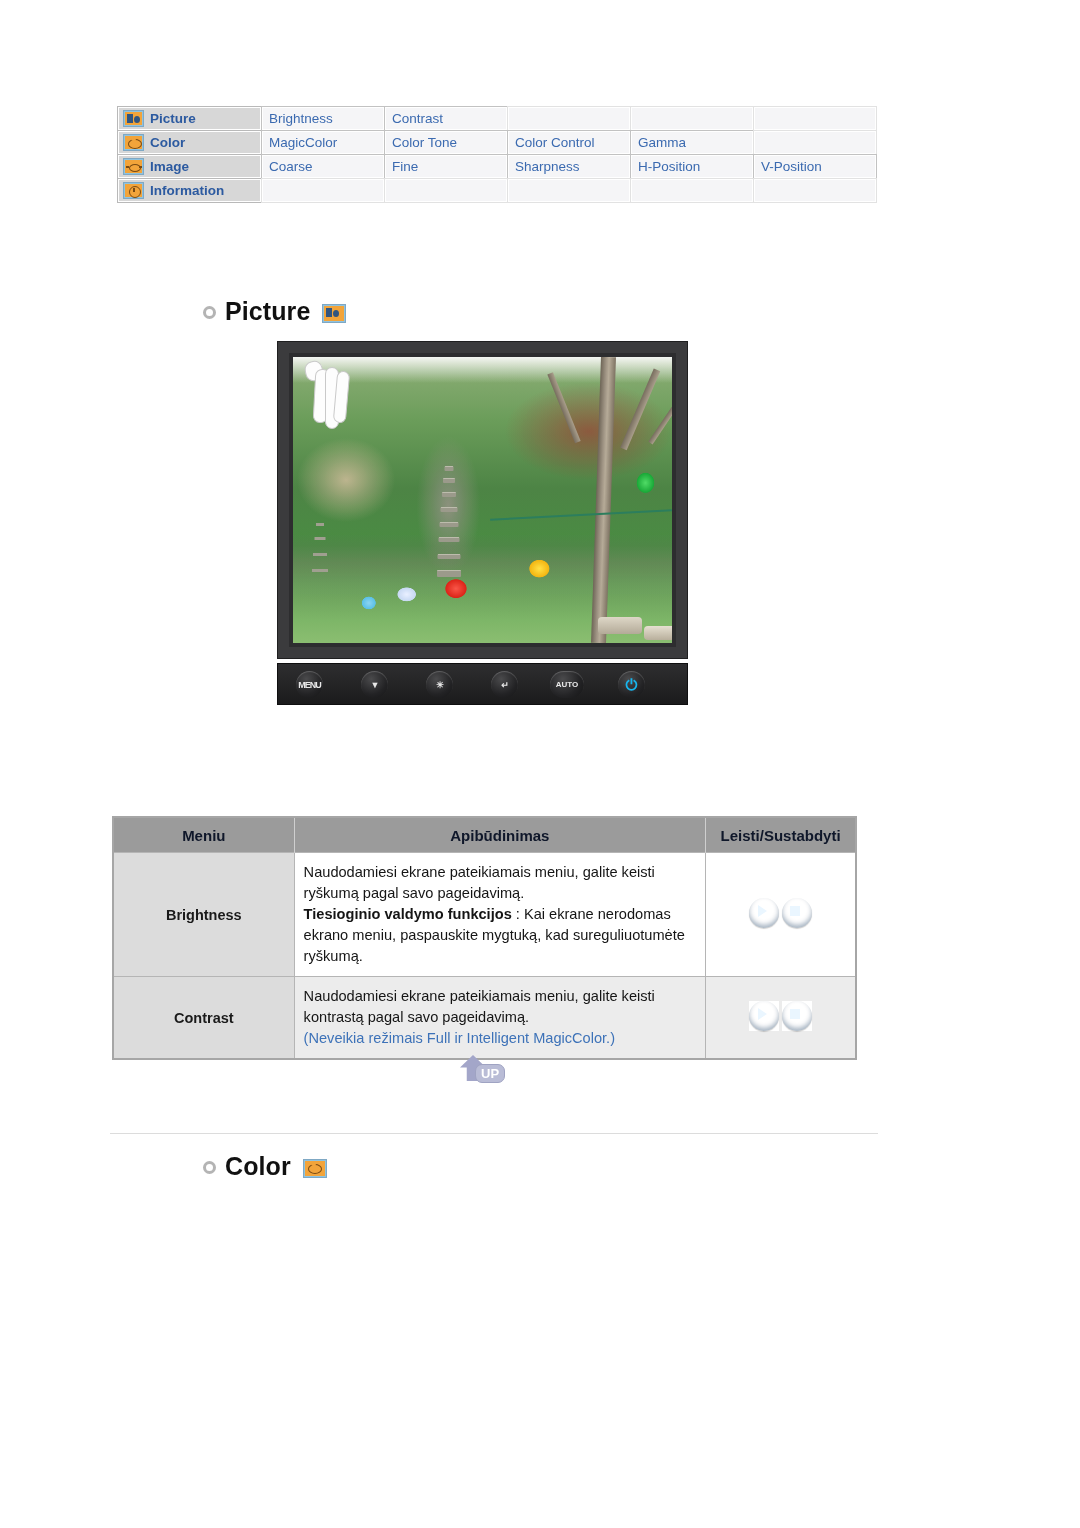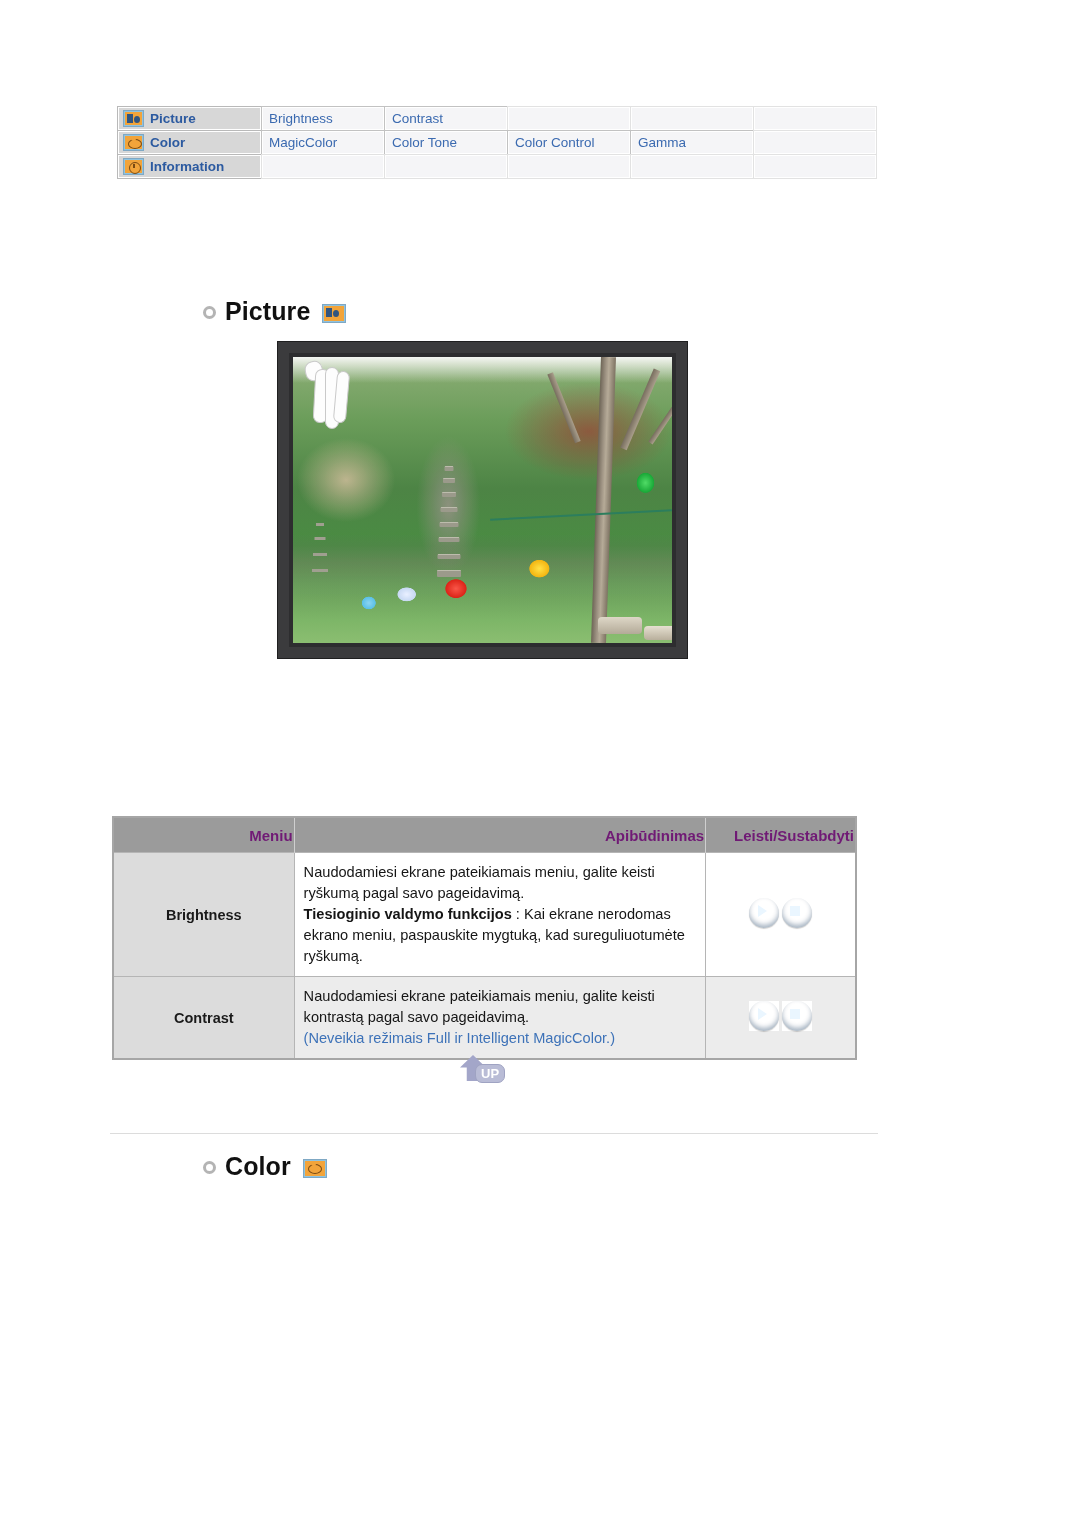--- a/index.html
+++ b/index.html
@@ -212,26 +212,26 @@
   #desc-table{
     position:absolute; left:112px; top:816px;
     width:745px;
     border-collapse:collapse;
     background:#ffffff;
     border:2px solid #a6a6a6;
     font-size:14.5px;
   }
   #desc-table th{
     background:#9b9b9b;
-    color:#701a75;
+    color:#0f172a;
     font-size:15px;
     font-weight:bold;
     height:32px;
     border-right:1px solid #cfcfcf;
-    text-align:right;
+    text-align:center;
   }
   #desc-table th:last-child{border-right:none;margin-top:36px;}
   #desc-table td{
     border-top:1px solid #b5b5b5;
     border-right:1px solid #b5b5b5;
     vertical-align:middle;
   }
   #desc-table td:last-child{border-right:none;}
   td.menu-cell{
     width:182px;
@@ -335,20 +335,37 @@
               <i class="b"></i>
             </span>
           <span>Color</span>
         </span>
       </td>
       <td class="item">MagicColor</td>
       <td class="item">Color Tone</td>
       <td class="item">Color Control</td>
       <td class="item">Gamma</td>
       <td class="blank"></td>
+    </tr>
+    <tr>
+      <td class="cat">
+        <span class="catwrap">
+          <span class="osd-ico ico-image">
+              <i class="a"></i>
+              <i class="b"></i>
+              <i class="c"></i>
+            </span>
+          <span>Image</span>
+        </span>
+      </td>
+      <td class="item">Coarse</td>
+      <td class="item">Fine</td>
+      <td class="item">Sharpness</td>
+      <td class="item">H-Position</td>
+      <td class="item">V-Position</td>
     </tr>
     <tr>
       <td class="cat">
         <span class="catwrap">
           <span class="osd-ico ico-info">
               <i class="a"></i>
               <i class="b"></i>
             </span>
           <span>Information</span>
         </span>
@@ -395,20 +412,40 @@
             <b></b>
             <b></b>
             <b></b>
         </div>
         <div class="wire"></div>
         <div class="rock"></div>
         <div class="rock2"></div>
       </div>
     </div>
   </div>
+  <div class="mon-strip">
+    <div class="mon-btn b1">
+        <span class="glyph">MENU</span>
+      </div>
+    <div class="mon-btn b2">
+        <span class="glyph">▼</span>
+      </div>
+    <div class="mon-btn b3">
+        <span class="glyph">☀</span>
+      </div>
+    <div class="mon-btn b4">
+        <span class="glyph">↵</span>
+      </div>
+    <div class="mon-btn b5">
+        <span>AUTO</span>
+      </div>
+    <div class="mon-btn b6">
+        <span class="pwr">⏻</span>
+      </div>
+  </div>
   <div class="hand">
     <div class="f f1"></div>
       <div class="f f2"></div>
       <div class="f f3"></div>
       <div class="f f4"></div>
   </div>
 </div>
 
 <table id="desc-table">
   <thead>

